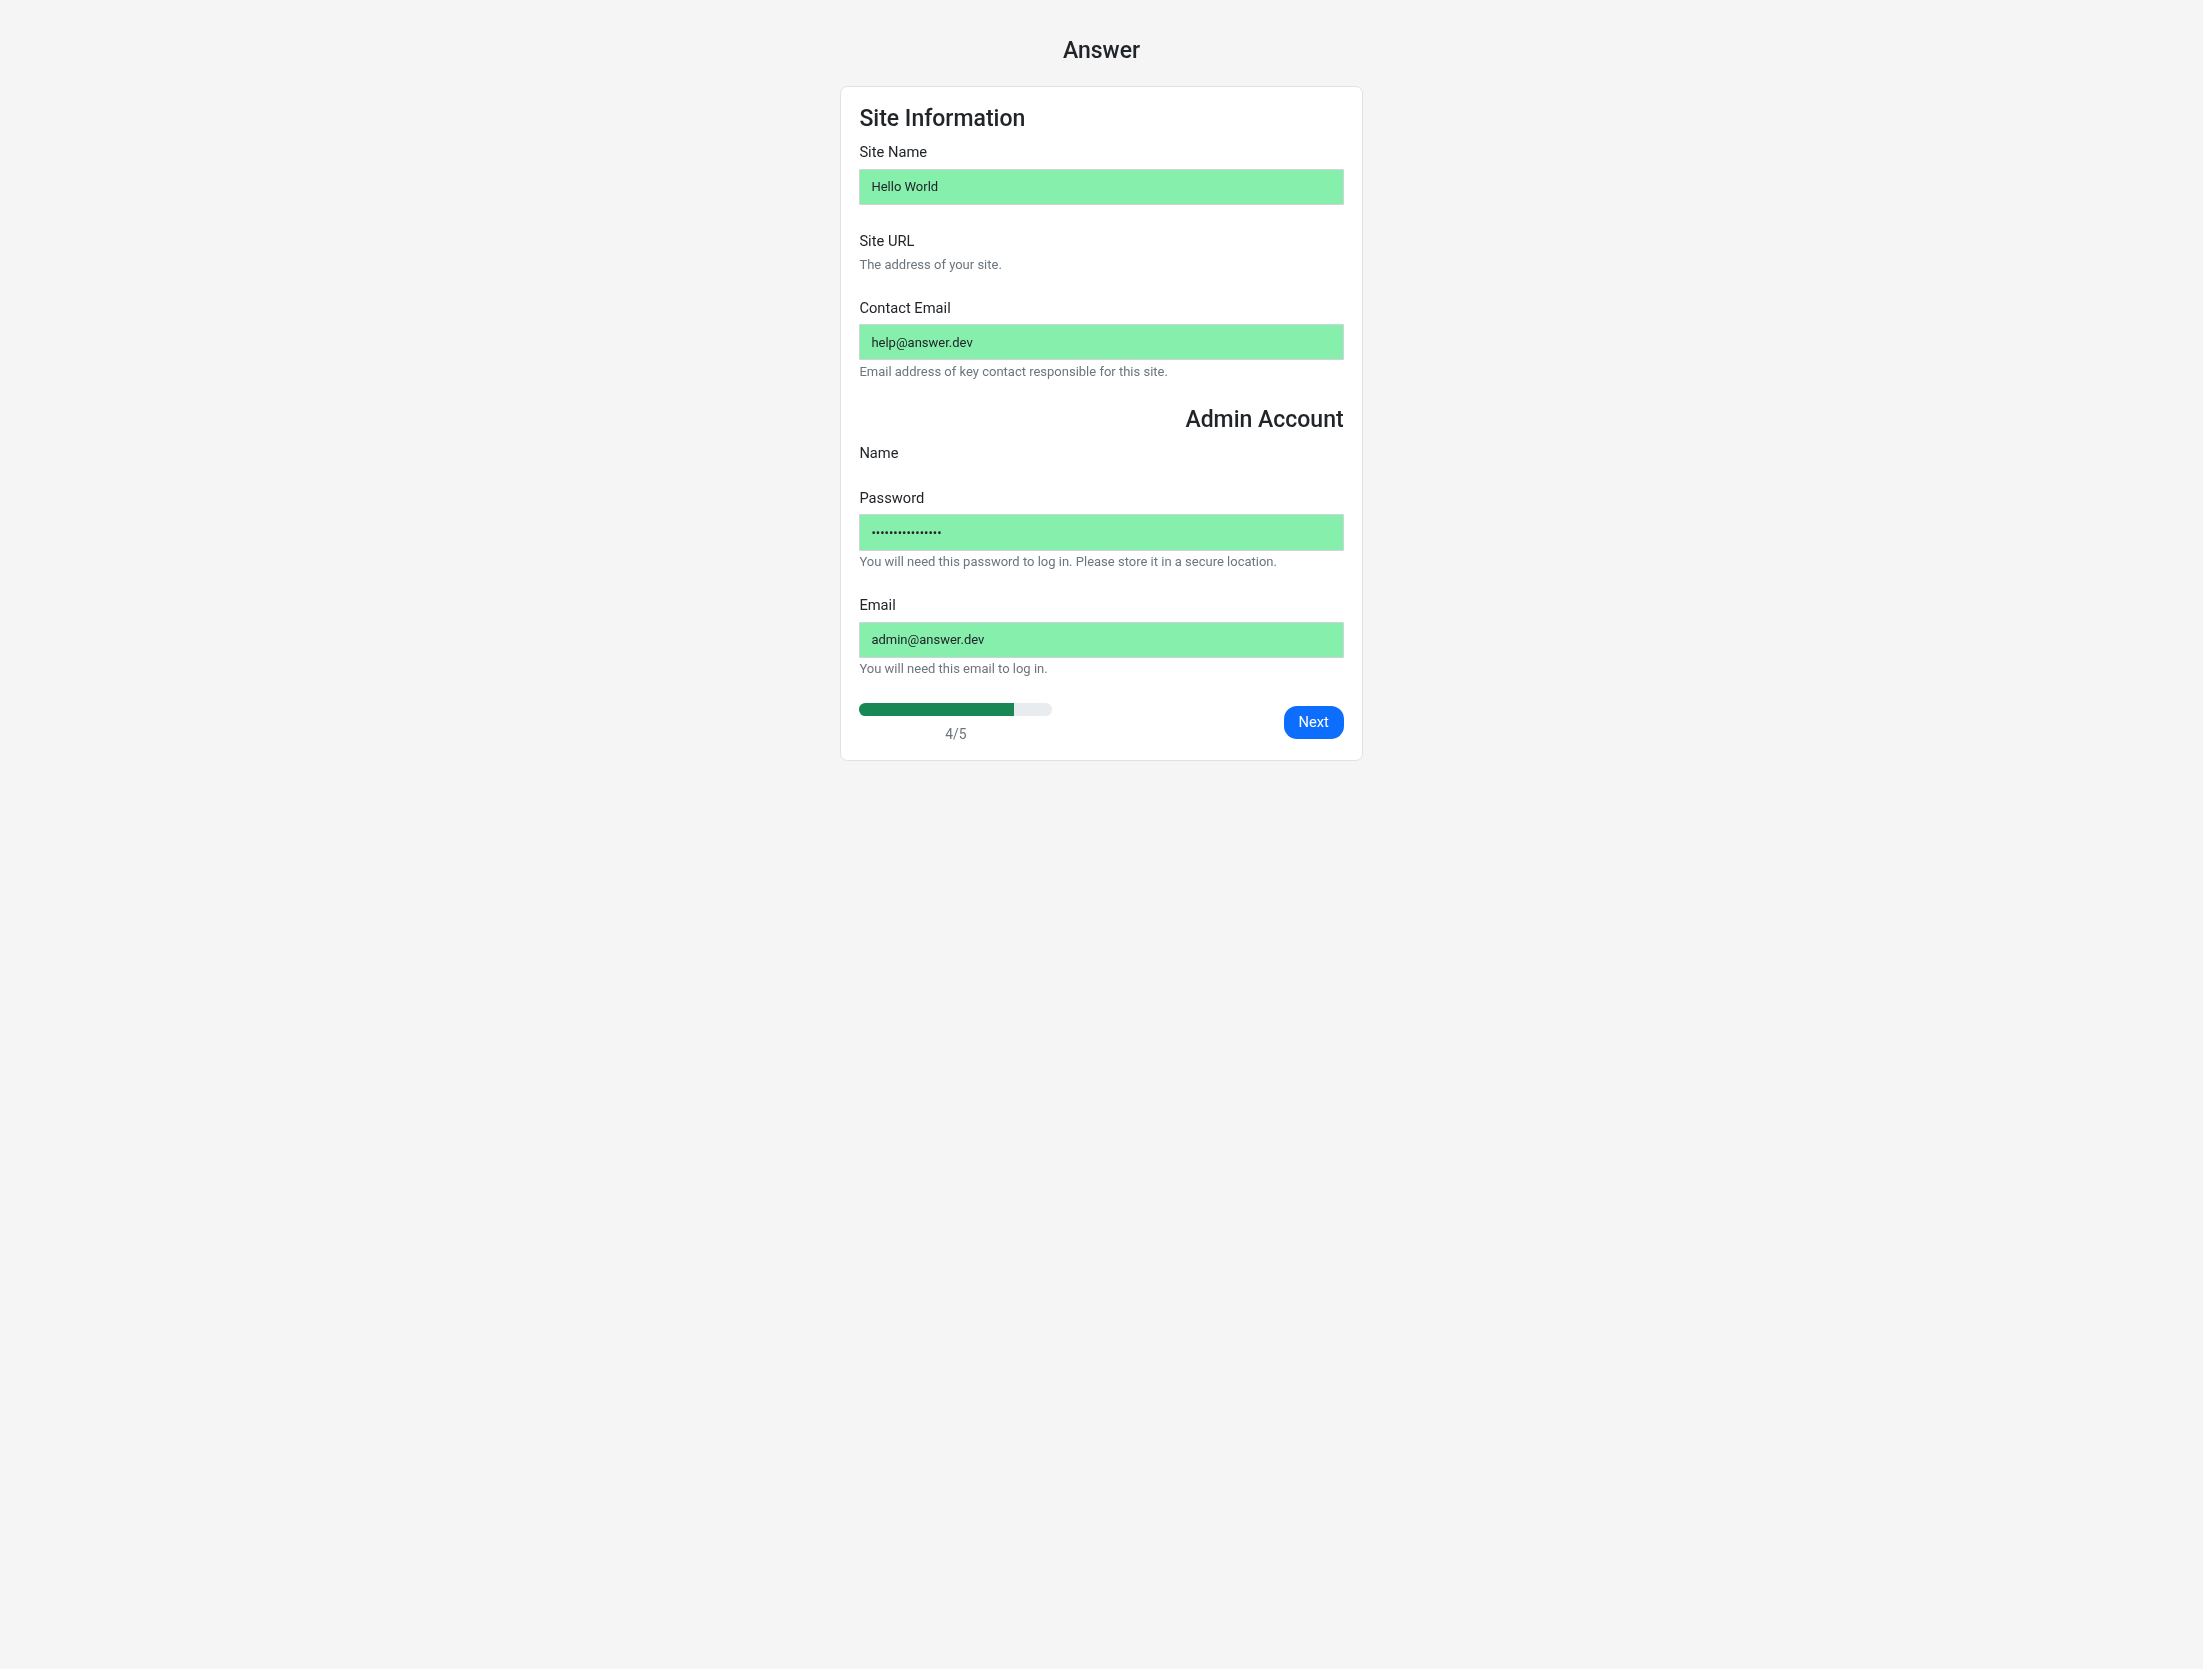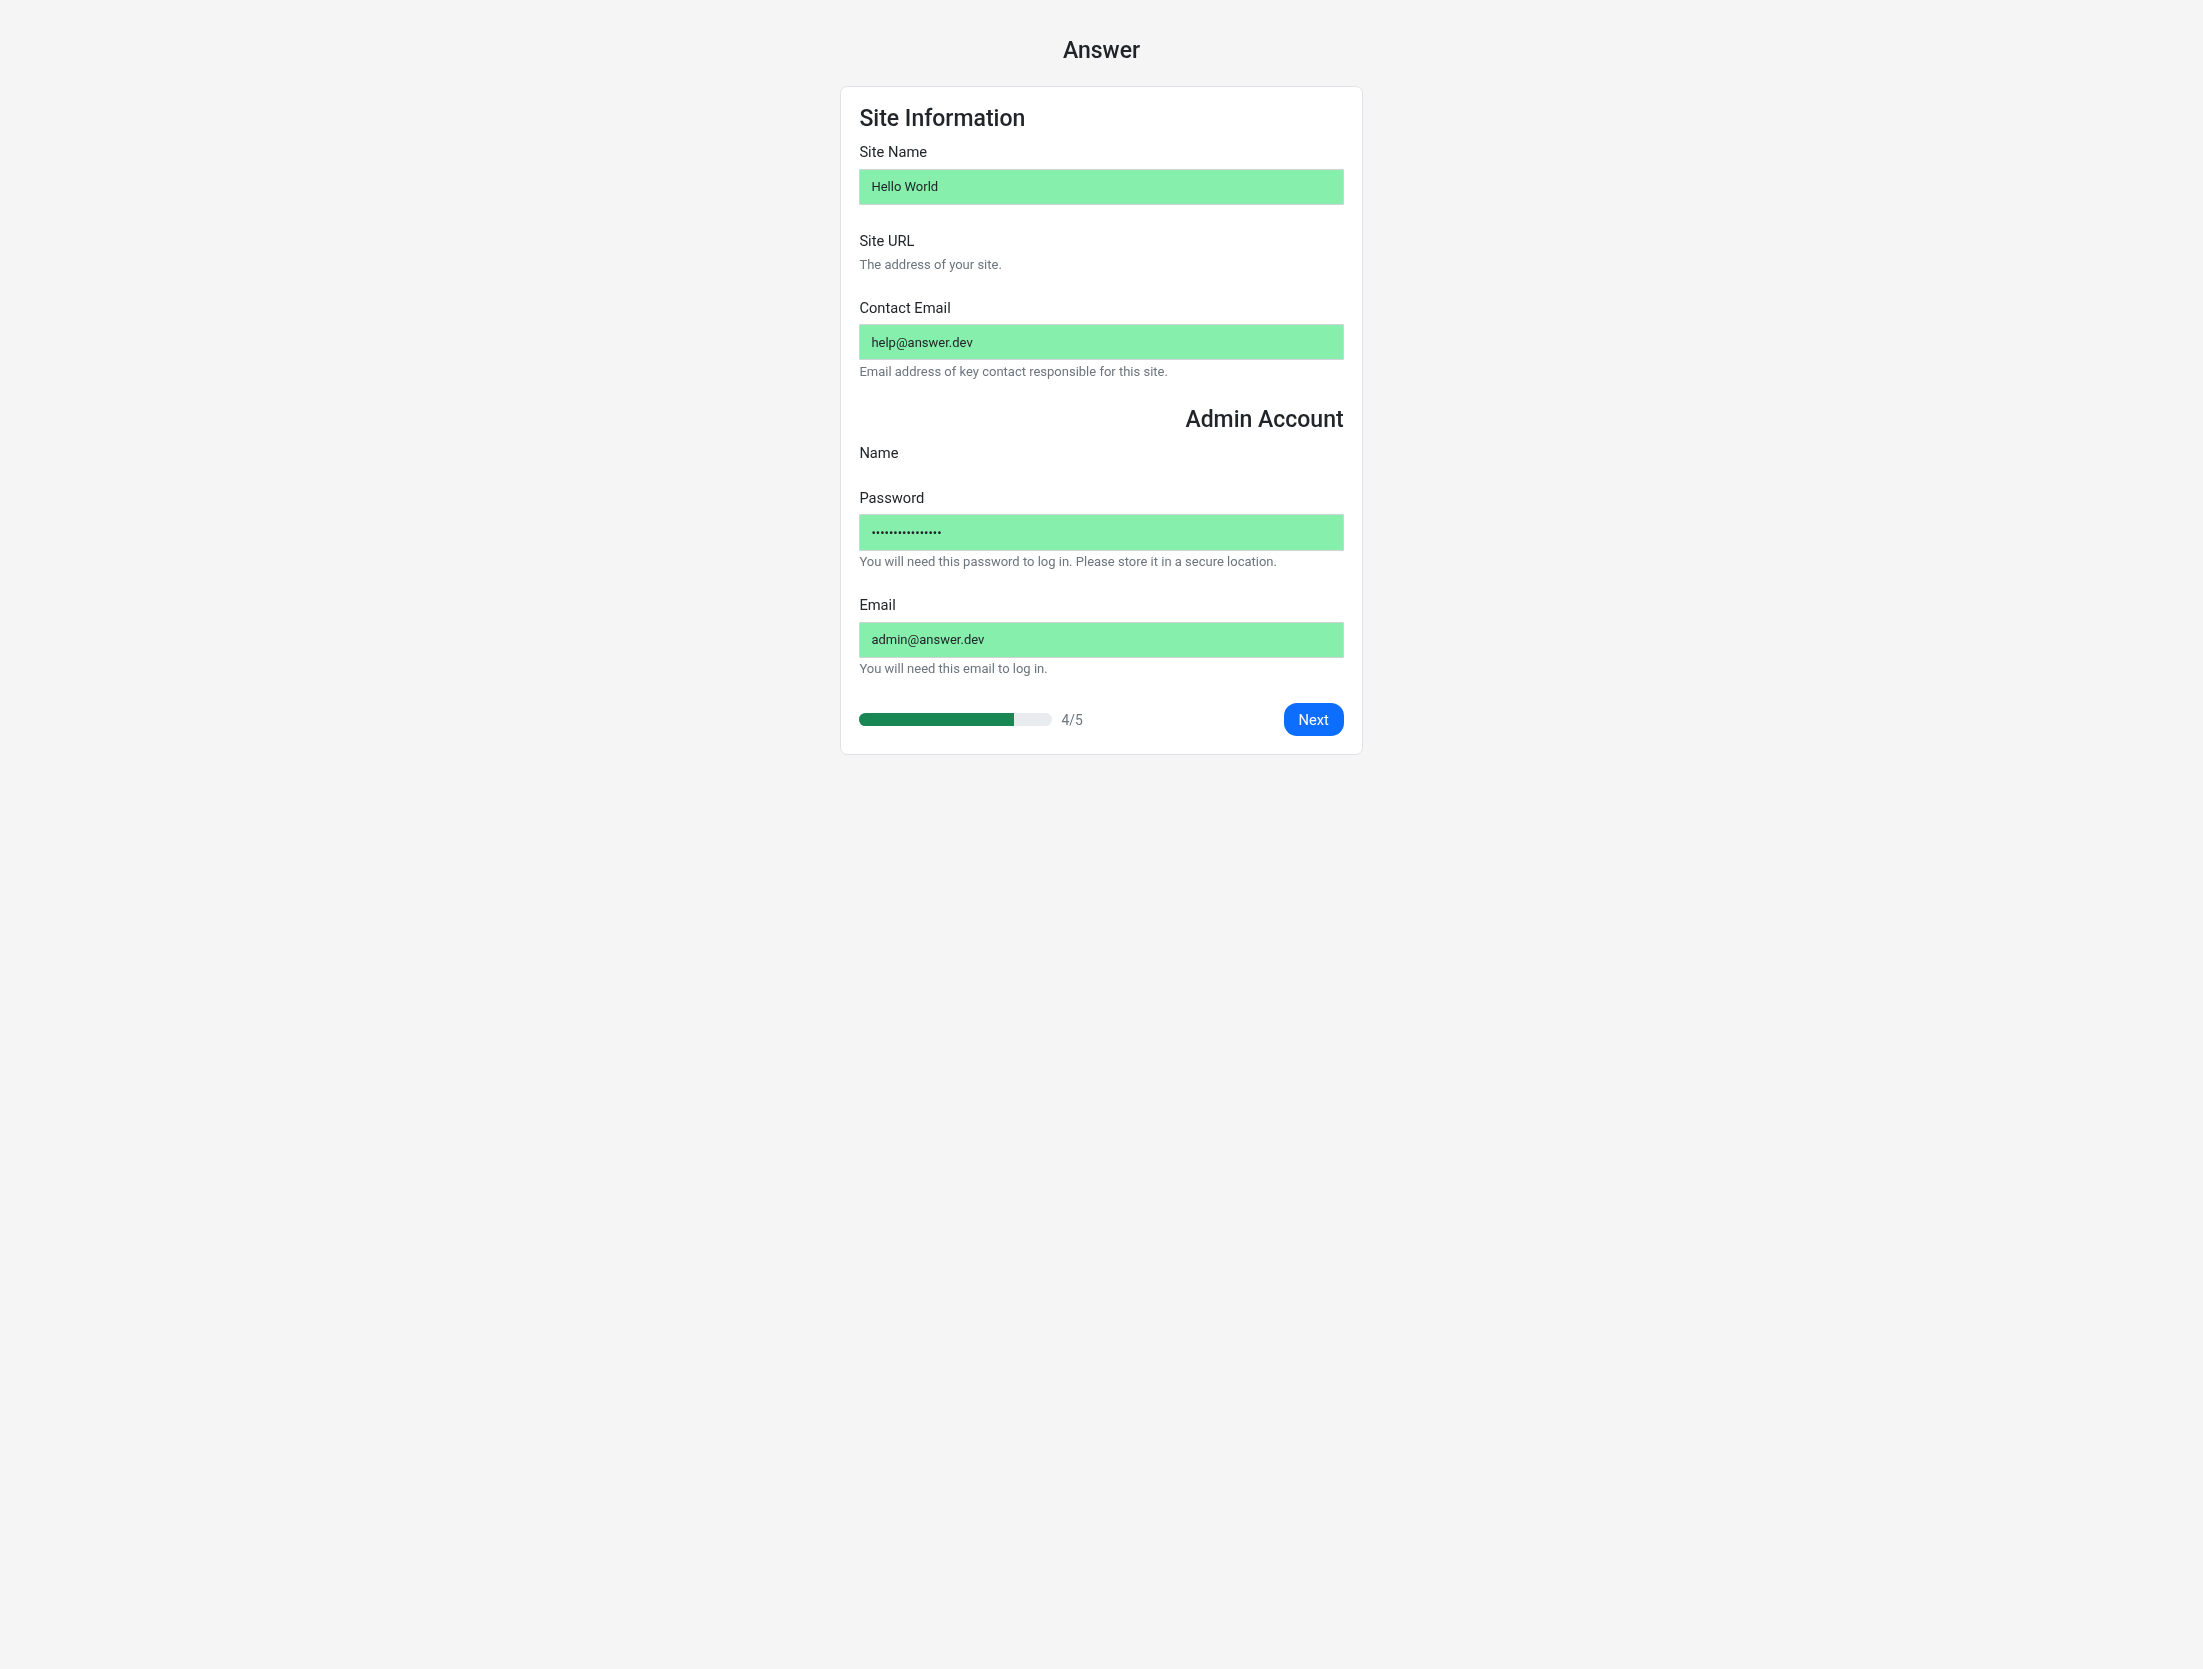--- a/index.html
+++ b/index.html
@@ -71,20 +71,21 @@
     .footer-row {
       display: flex;
       align-items: center;
       justify-content: space-between;
       margin-top: 14.7px;
     }
     .progress-wrap {
       display: flex;
       align-items: center;
       gap: 9.2px;
+      flex-direction: column;
     }
     .progress {
       width: 193px;
       height: 13px;
       background-color: #e9ecef;
       border-radius: 6.4px;
       overflow: hidden;
     }
     .progress-bar {
       height: 100%;

